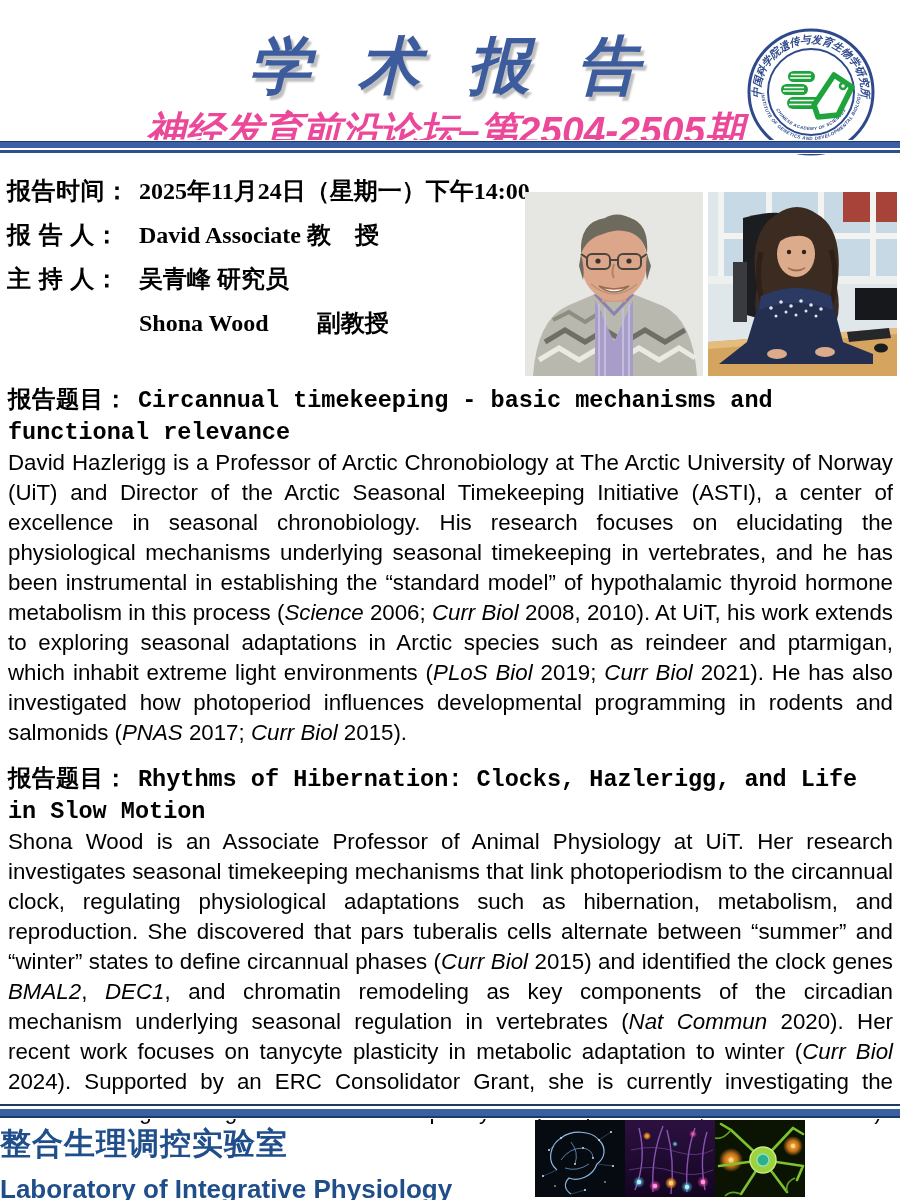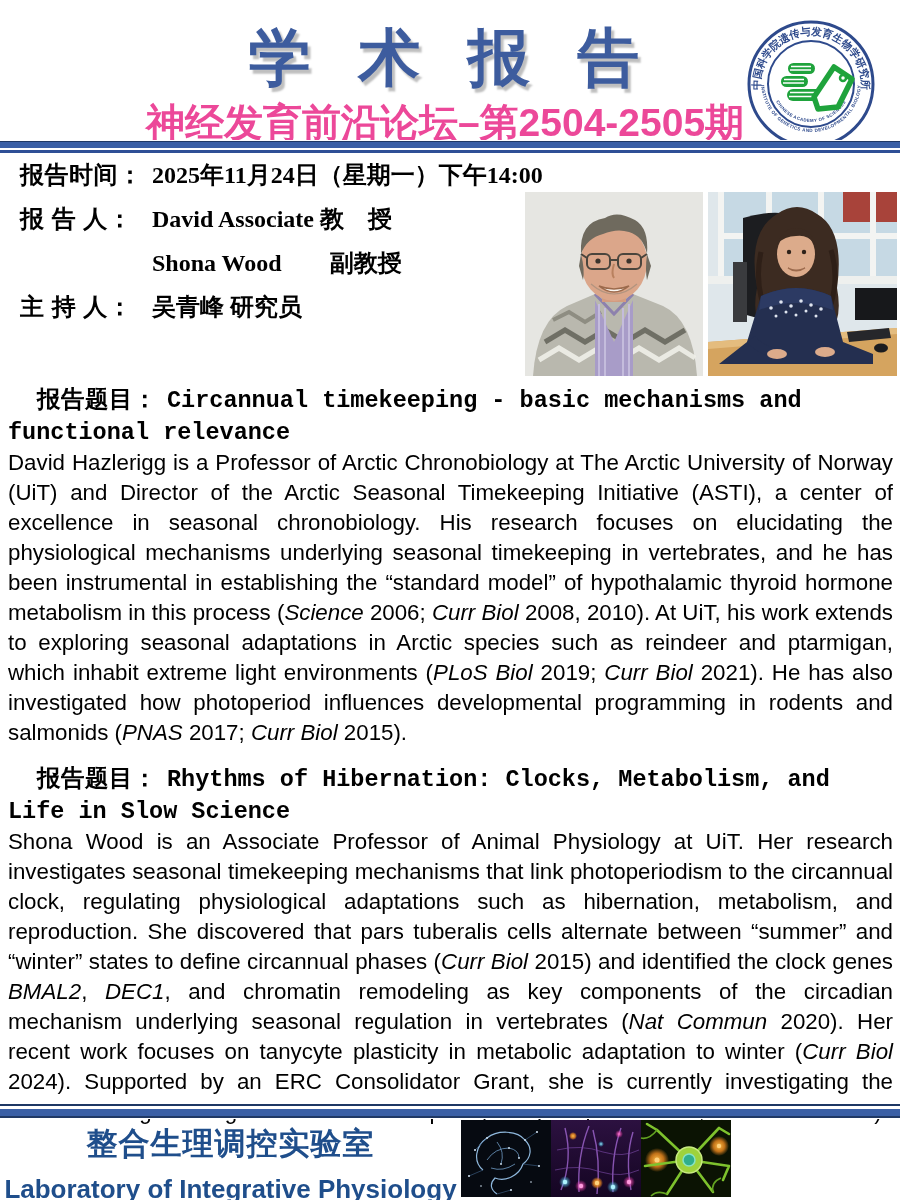--- a/index.html
+++ b/index.html
@@ -3,21 +3,21 @@
 <meta charset="utf-8">
 <style>
   * { box-sizing: border-box; margin: 0; padding: 0; }
   html,body { background:#ffffff; }
   .page {
     position: relative; width: 900px; height: 1200px;
     background: #ffffff; overflow: hidden;
     font-family: "Liberation Serif", serif; color:#000;
   }
   
-  .header { position:absolute; top:8px; left:0; width:900px; height:140px; }
+  .header { position:absolute; top:16px; left:0; width:900px; height:140px;font-style:italic; }
   .main-title {
     position:absolute; top:8px; left:0; width:890px;
     text-align:center; font-size:62px; font-weight:bold;
     color:#3d5c9e; letter-spacing:2px; word-spacing:28px;
     text-shadow: 3px 4px 2px #bfbfbf;
     font-family: "Liberation Serif", serif;
   }
   .sub-title {
     position:absolute; top:88px; left:0; width:890px;
     text-align:center; font-size:39px; font-weight:bold;
@@ -29,38 +29,38 @@
   .rule-top {
     position:absolute; top:140px; left:0; width:900px; height:14px;
     background: linear-gradient(#ffffff 0 1px,#1f3864 1px 2px,#3a5fa5 2px 8px,#ffffff 8px 10px,#2e4f96 10px 13px,#ffffff 13px);
   }
   .rule-bottom {
     position:absolute; top:1103px; left:0; width:900px; height:16px;
     background: linear-gradient(#ffffff 0 1px,#1f3864 1px 3px,#ffffff 3px 6px,#3a5fa5 6px 13px,#1f3864 13px 15px,#ffffff 15px);
   }
   
   .info { position:absolute; top:163px; left:0; width:900px; height:221px; }
-  .info-row { height:44px; line-height:24px; padding-left:20px; white-space:nowrap; }
+  .info-row { height:44px; line-height:56px; padding-left:7px; white-space:nowrap; }
   .info-label {
     display:inline-block; width:128px; font-weight:bold; font-size:24px;
     font-family:"Liberation Sans",sans-serif; letter-spacing:0.5px;
   }
   .info-value { font-weight:bold; font-size:24px; font-family:"Liberation Serif",serif; }
   .photos { position:absolute; top:29px; left:525px; width:372px; height:184px; }
   
   .content { position:absolute; top:384px; left:8px; width:885px; }
   .talk-heading { font-size:23.5px; line-height:30px; font-weight:bold; }
-  .talk-heading .zh { font-family:Liberation Mono, monospace; letter-spacing:0.5px;margin-left:29px; }
+  .talk-heading .zh { font-family:Liberation Mono, monospace; letter-spacing:0.5px; }
   .talk-heading .en { font-family:Liberation Mono, monospace; margin-left:10px; }
   .bio { font-size:22.3px; line-height:30px; text-align:justify; font-family:Liberation Sans, sans-serif; }
   .bio .it { font-style: italic; }
   .talk2 { margin-top:15px; }
   
   .footer { position:absolute; top:1120px; left:0; width:900px; height:80px; display:flex; }
-  .footer-text { width:461px; text-align:center; padding-top:3px; }
+  .footer-text { width:535px; text-align:left; padding-top:3px; }
   .lab-cn { font-size:31px; font-weight:bold; color:#1f4e8b; font-family:"Liberation Sans",sans-serif; letter-spacing:1px; }
   .lab-en { font-size:26px; font-weight:bold; color:#1f4e8b; font-family:"Liberation Sans",sans-serif; margin-top:9px; }
   .footer-images { width:270px; height:77px; margin-top:0; }
 </style>
 </head>
 <body>
 
 <div class="page">
 
   <div class="header">
@@ -102,26 +102,26 @@
   <div class="info">
     <div class="info-row">
       <span class="info-label">报告时间：</span>
       <span class="info-value">2025年11月24日（星期一）下午14:00</span>
     </div>
     <div class="info-row">
       <span class="info-label">报 告 人：</span>
       <span class="info-value">David Associate 教　授</span>
     </div>
     <div class="info-row">
+      <span class="info-label">主 持 人：</span>
+      <span class="info-value">吴青峰 研究员</span>
+    </div>
+    <div class="info-row">
       <span class="info-label"></span>
       <span class="info-value">Shona Wood　　副教授</span>
-    </div>
-    <div class="info-row">
-      <span class="info-label">主 持 人：</span>
-      <span class="info-value">吴青峰 研究员</span>
     </div>
 
     <div class="photos">
       <svg viewBox="0 0 372 184" width="372" height="184">
 
         <g>
           <rect x="0" y="0" width="178" height="184" fill="#eaeae6"></rect>
           <rect x="0" y="0" width="178" height="184" fill="#e0e0da" opacity="0.35"></rect>
 
           <path d="M8 184 Q12 128 42 114 L70 102 Q89 96 108 102 L138 114 Q168 128 172 184 Z" fill="#b9b8ae"></path>
@@ -204,21 +204,21 @@
     </div>
   </div>
 
   <div class="content">
     <div class="talk-heading">
       <span class="zh">报告题目：</span><span class="en">Circannual timekeeping - basic mechanisms and functional relevance</span>
     </div>
     <p class="bio"><span>David Hazlerigg is a Professor of Arctic Chronobiology at The Arctic University of Norway (UiT) and Director of the Arctic Seasonal Timekeeping Initiative (ASTI), a center of excellence in seasonal chronobiology. His research focuses on elucidating the physiological mechanisms underlying seasonal timekeeping in vertebrates, and he has been instrumental in establishing the “standard model” of hypothalamic thyroid hormone metabolism in this process (</span><span class="it">Science</span><span> 2006; </span><span class="it">Curr Biol</span><span> 2008, 2010). At UiT, his work extends to exploring seasonal adaptations in Arctic species such as reindeer and ptarmigan, which inhabit extreme light environments (</span><span class="it">PLoS Biol</span><span> 2019; </span><span class="it">Curr Biol</span><span> 2021). He has also investigated how photoperiod influences developmental programming in rodents and salmonids (</span><span class="it">PNAS</span><span> 2017; </span><span class="it">Curr Biol</span><span> 2015).</span></p>
 
     <div class="talk-heading talk2">
-      <span class="zh">报告题目：</span><span class="en">Rhythms of Hibernation: Clocks, Metabolism, and Life in Slow Science</span>
+      <span class="zh">报告题目：</span><span class="en">Rhythms of Hibernation: Clocks, Hazlerigg, and Life in Slow Motion</span>
     </div>
     <p class="bio"><span>Shona Wood is an Associate Professor of Animal Physiology at UiT. Her research investigates seasonal timekeeping mechanisms that link photoperiodism to the circannual clock, regulating physiological adaptations such as hibernation, metabolism, and reproduction. She discovered that pars tuberalis cells alternate between “summer” and “winter” states to define circannual phases (</span><span class="it">Curr Biol</span><span> 2015) and identified the clock genes </span><span class="it">BMAL2</span><span>, </span><span class="it">DEC1</span><span>, and chromatin remodeling as key components of the circadian mechanism underlying seasonal regulation in vertebrates (</span><span class="it">Nat Commun</span><span> 2020). Her recent work focuses on tanycyte plasticity in metabolic adaptation to winter (</span><span class="it">Curr Biol</span><span> 2024). Supported by an ERC Consolidator Grant, she is currently investigating the mechanisms governing hibernation and torpor cycles (</span><span class="it">J Exp Biol</span><span> 2024, </span><span class="it">Can J Zool</span><span> 2025).</span></p>
   </div>
 
   <div class="rule-bottom"></div>
 
   <div class="footer">
     <div class="footer-text">
       <div class="lab-cn">整合生理调控实验室</div>
       <div class="lab-en">Laboratory of Integrative Physiology</div>

